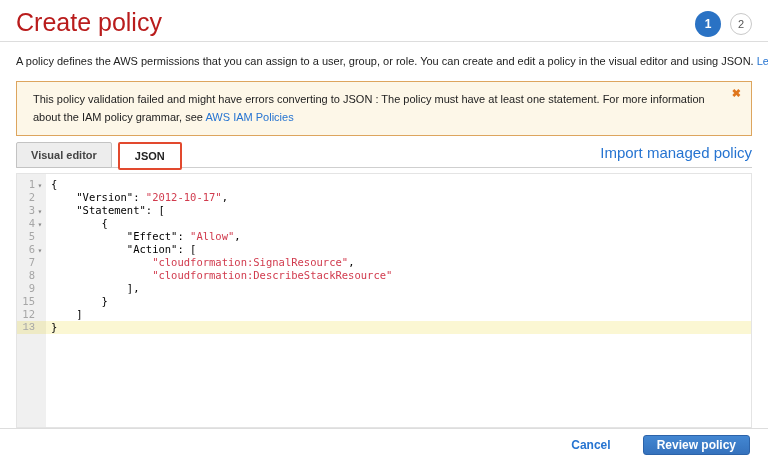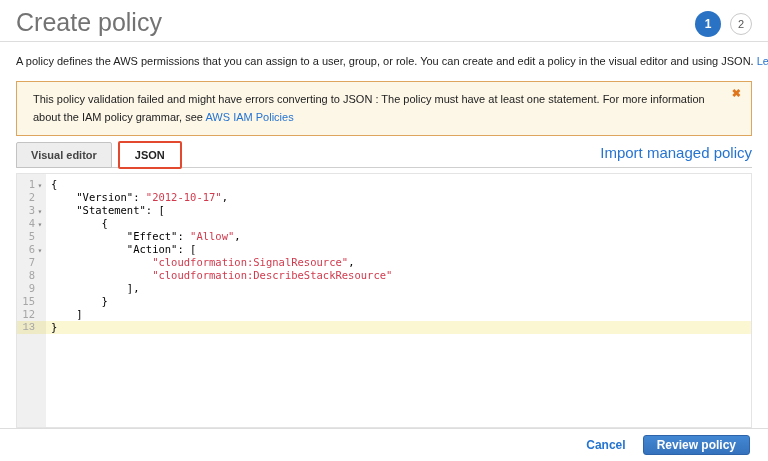--- a/index.html
+++ b/index.html
@@ -7,21 +7,21 @@
   body {
     width:768px; height:461px; overflow:hidden; background:#fff;
     font-family:"Liberation Sans", sans-serif; color:#333; position:relative;
   }
   a { color:#2674d1; text-decoration:none; cursor:pointer; }
 
   .header {
     display:flex; justify-content:space-between; align-items:flex-start;
     padding:8px 16px 0 16px; height:42px; border-bottom:1px solid #ddd;
   }
-  .page-title { margin:0; font-size:25px; font-weight:400; color:#737373; }
+  .page-title { margin:0; font-size:25px; font-weight:400; color:#b91c1c; }
   .steps { display:flex; align-items:center; gap:9px; margin-top:3px; }
   .step {
     border-radius:50%; display:flex; align-items:center; justify-content:center;
     font-size:12px; cursor:default;
   }
   .step.active { width:26px; height:26px; background:#2a72c4; color:#fff; font-weight:bold; }
   .step.inactive { width:22px; height:22px; background:#fff; border:1px solid #c9c9c9; color:#555; font-size:11px; }
 
   .intro { margin:13px 16px 0 16px; font-size:11px; color:#222; white-space:nowrap; }
 
@@ -30,21 +30,21 @@
     border:1px solid #dda55e; background:#fdf7e8; border-radius:0;
     padding:8px 40px 9px 16px; font-size:11px; line-height:18px; color:#222;
   }
   .banner-close {
     position:absolute; top:6px; right:10px; color:#e0761c;
     font-weight:bold; font-size:11px; cursor:pointer; line-height:1;
   }
 
   .tabrow {
     position:relative; margin:6px 16px 0 16px; height:26px;
-    display:flex; align-items:flex-end; border-bottom:1px solid #cfcfcf;
+    display:flex; align-items:flex-start; border-bottom:1px solid #cfcfcf;
   }
   .tab {
     font-size:11px; font-weight:bold; color:#444; cursor:pointer;
     padding:6px 14px 6px 14px; background:#ededed;
     border:1px solid #c3c3c3; border-radius:2px 2px 0 0; margin-bottom:-1px;
   }
   .annotation {
     border:2px solid #e2492e; border-radius:2px; margin:0 0 -2px 6px; z-index:2;
   }
   .annotation .tab {
@@ -72,21 +72,21 @@
   .fold {
     position:absolute; right:1px; top:1px; width:10px; text-align:center;
     font-size:8px; color:#8a8a8a; cursor:pointer;
   }
   .ed-code { white-space:pre; padding-left:5px; color:#000; }
   .tok-s { color:#d13a4d; }
 
   .footer {
     position:absolute; left:0; right:0; bottom:0; height:33px; background:#fff;
     border-top:1px solid #ddd; display:flex; align-items:center;
-    justify-content:flex-end; gap:17px; padding:0 18px;
+    justify-content:flex-end; gap:32px; padding:0 18px;
   }
   .cancel-link { font-size:12px; font-weight:bold; }
   .review-btn {
     background:linear-gradient(#4387d2,#3572bd); color:#fff;
     border:1px solid #2c63a9; border-radius:3px;
     font-size:12px; font-weight:bold; padding:2px 13px;
     font-family:"Liberation Sans", sans-serif; cursor:pointer;
   }
 </style>
 </head>

